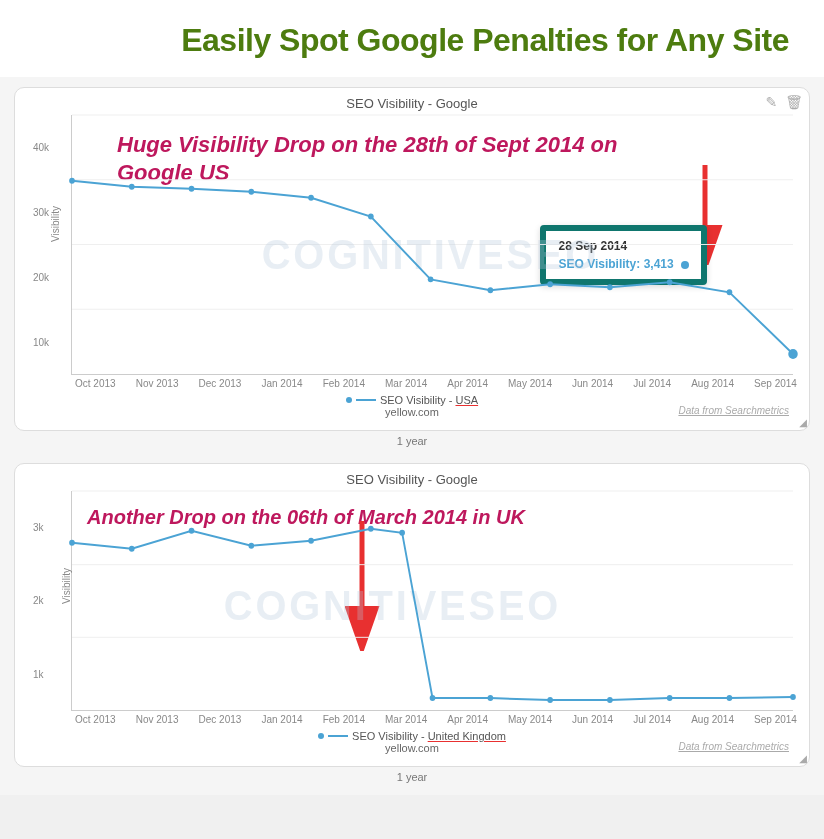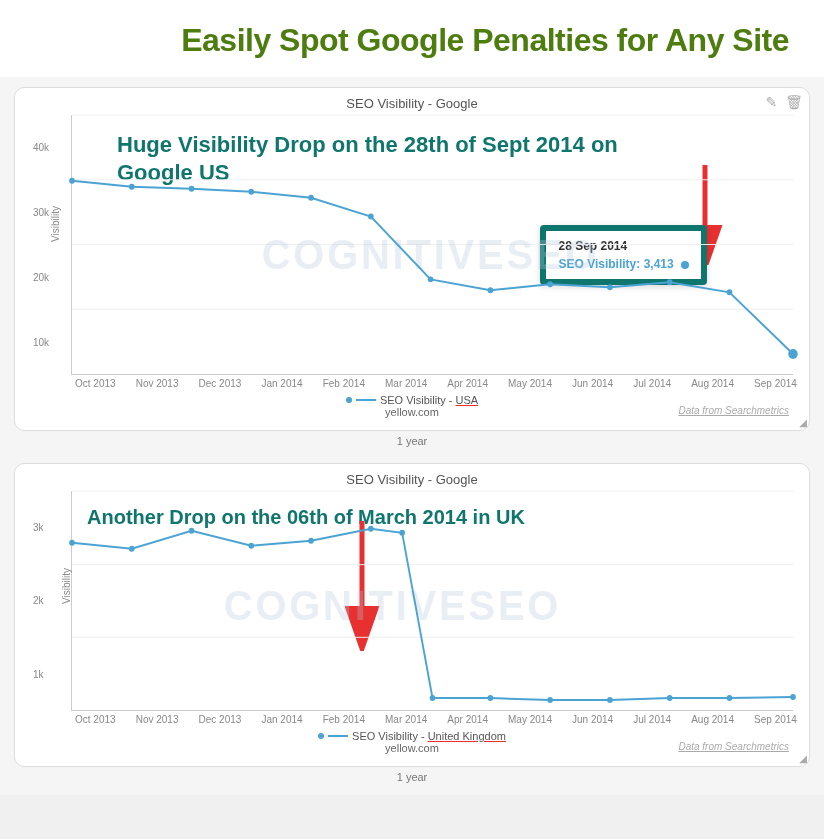--- a/index.html
+++ b/index.html
@@ -37,21 +37,22 @@
       font-weight: normal;
     }
     .chart-wrapper {
       position: relative;
       margin: 0 4px;
     }
     .annotation-text {
       position: absolute;
       font-size: 22px;
       font-weight: 900;
-      color: #0f766e;
+      color: #be185d;
+      font-style: italic;
       left: 90px;
       top: 16px;
       line-height: 1.25;
       width: 580px;
     }
     .annotation-text-2 {
       font-size: 20px;
       left: 60px;
       top: 14px;
       width: 540px;

